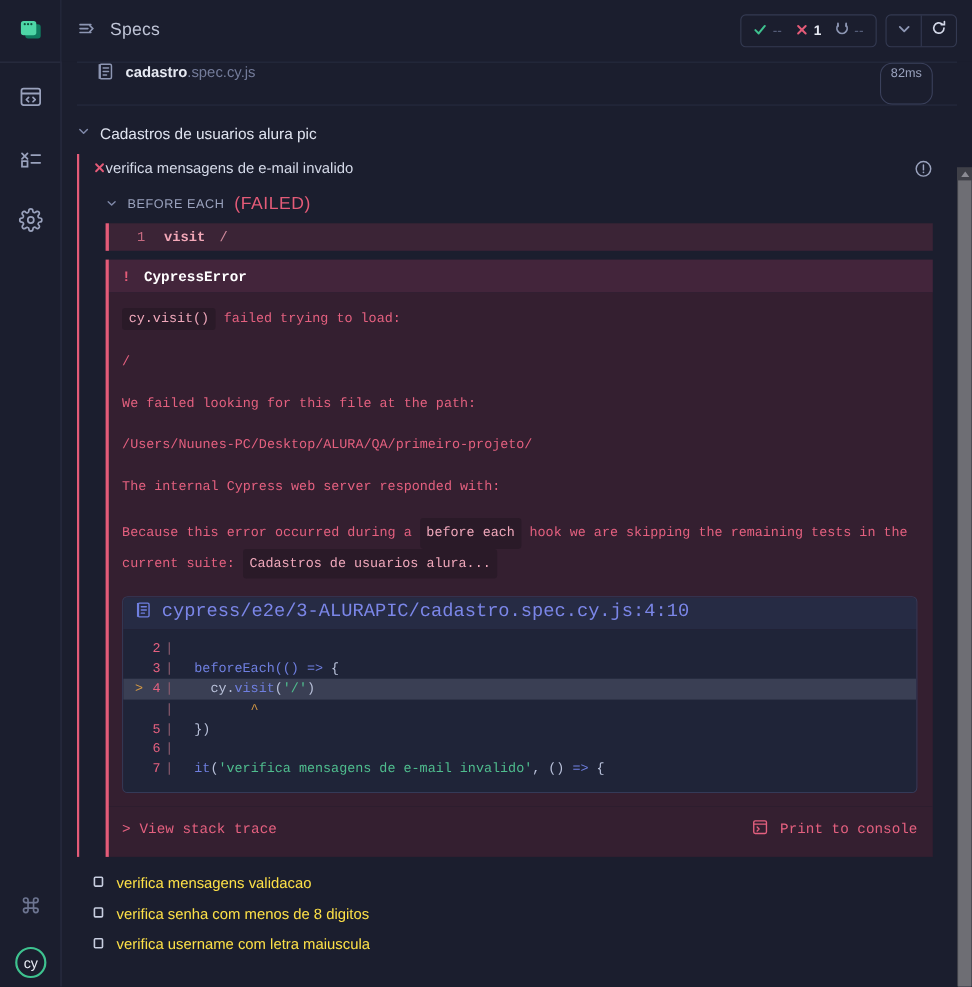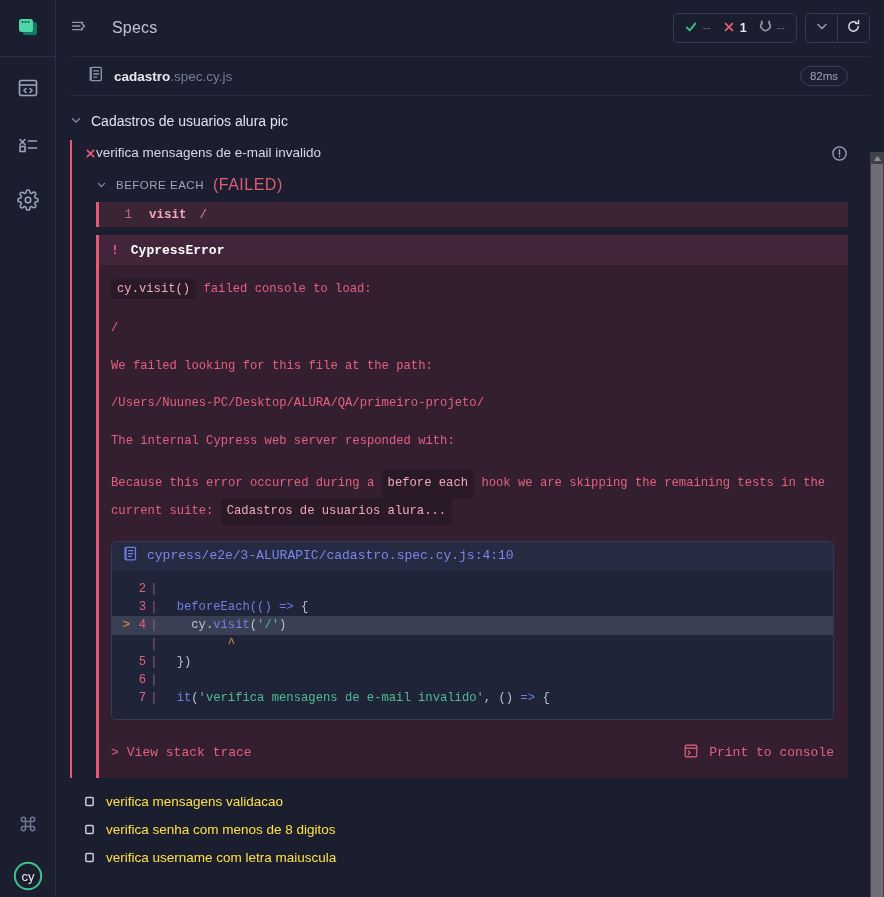--- a/index.html
+++ b/index.html
@@ -31,39 +31,39 @@
   
   .pane { flex: 1 1 auto; display: flex; flex-direction: column; min-width: 0; position: relative; }
 
   
   .topbar {
     height: 56px; flex: 0 0 56px;
     display: flex; align-items: center;
     padding: 0 14px 0 14px;
     background: #1b1e2e;
   }
-  .topbar-left { display: flex; align-items: center; gap: 24px; }
+  .topbar-left { display: flex; align-items: center; gap: 12px; }
   .topbar-title { color: #bfc4d6; font-size: 16px; letter-spacing: .2px; }
   .topbar-right { margin-left: auto; display: flex; align-items: center; gap: 8px; }
   .stat-group {
     display: flex; align-items: center; gap: 12px;
     border: 1px solid #343a52; border-radius: 5px;
     height: 30px; padding: 0 11px;
   }
   .stat { display: flex; align-items: center; gap: 5px; font-size: 12.5px; }
   .stat-val { color: #e6e9f2; font-weight: bold; }
   .stat-val.dim { color: #5c6480; font-weight: normal; }
   .btn-group { display: flex; align-items: center; border: 1px solid #343a52; border-radius: 5px; height: 30px; overflow: hidden; }
   .btn-group > div { width: 31px; height: 30px; display:flex; align-items:center; justify-content:center; cursor: pointer; }
   .btn-sep { width: 1px !important; height: 30px; background: #343a52; }
 
   
   .spec-row {
     height: 40px; flex: 0 0 40px;
-    display: flex; align-items: center; gap: 10px;
+    display: flex; gap: 10px;
     padding: 0 22px 0 18px;
     border-top: 1px solid #262b3f;
     border-bottom: 1px solid #262b3f;
     margin: 0 14px;
   }
   .spec-name { font-size: 13.5px; color: #e6e9f2; font-weight: bold; }
   .spec-ext { font-size: 13.5px; color: #737b99; font-weight: normal; }
   .badge-ms {
     margin-left: auto; font-size: 11.5px; color: #9aa2bd;
     border: 1px solid #3b415c; border-radius: 11px; padding: 3px 9px;
@@ -121,21 +121,21 @@
     background: #2a1a28; color: #f0a8bb; border-radius: 3px;
     padding: 2px 6px; display: inline-block;
   }
 
   
   .snippet { margin-top: 16px; border-radius: 5px; overflow: hidden; border: 1px solid #343a58; }
   .snippet-head {
     background: #262b44; height: 29px; display: flex; align-items: center; gap: 9px;
     padding-left: 11px;
   }
-  .snippet-path { color: #7b86e8; font-family: "Liberation Mono", monospace; font-size: 13px; }
+  .snippet-path { color: #7b86e8; font-family: "Liberation Mono", monospace; font-size: 17px; }
   .snippet-code {
     background: #1f2438; padding: 9px 0 11px 0;
     font-family: "Liberation Mono", monospace; font-size: 12.2px; line-height: 1.5;
   }
   .cl { display: flex; align-items: center; white-space: pre; padding: 0 0 0 0; }
   .cl.hl { background: #3a3f54; }
   .cl-caret { width: 18px; text-align: right; color: #d89b44; }
   .cl-num { width: 16px; text-align: right; color: #e4607f; }
   .cl-bar { width: 16px; text-align: center; color: #8f5d70; }
   .cl-txt { color: #b8c0d9; }
@@ -373,21 +373,21 @@
           </div>
 
           <div class="err-panel">
             <div class="err-head">
               <span class="err-bang">!</span>
               <span class="err-type">CypressError</span>
             </div>
 
             <div class="err-body">
               <div class="err-p">
-                <span class="code-pill">cy.visit()</span><span> failed console to load:</span>
+                <span class="code-pill">cy.visit()</span><span> failed trying to load:</span>
               </div>
               <div class="err-p">/</div>
               <div class="err-p">We failed looking for this file at the path:</div>
               <div class="err-p">/Users/Nuunes-PC/Desktop/ALURA/QA/primeiro-projeto/</div>
               <div class="err-p">The internal Cypress web server responded with:</div>
               <div class="err-p" style="margin-bottom:0; line-height:1.9;"><span>Because this error occurred during a </span><span class="code-pill">before each</span><span> hook we are skipping the remaining tests in the current suite: </span><span class="code-pill">Cadastros de usuarios alura...</span></div>
 
               <div class="snippet">
                 <div class="snippet-head">
                   <span>

